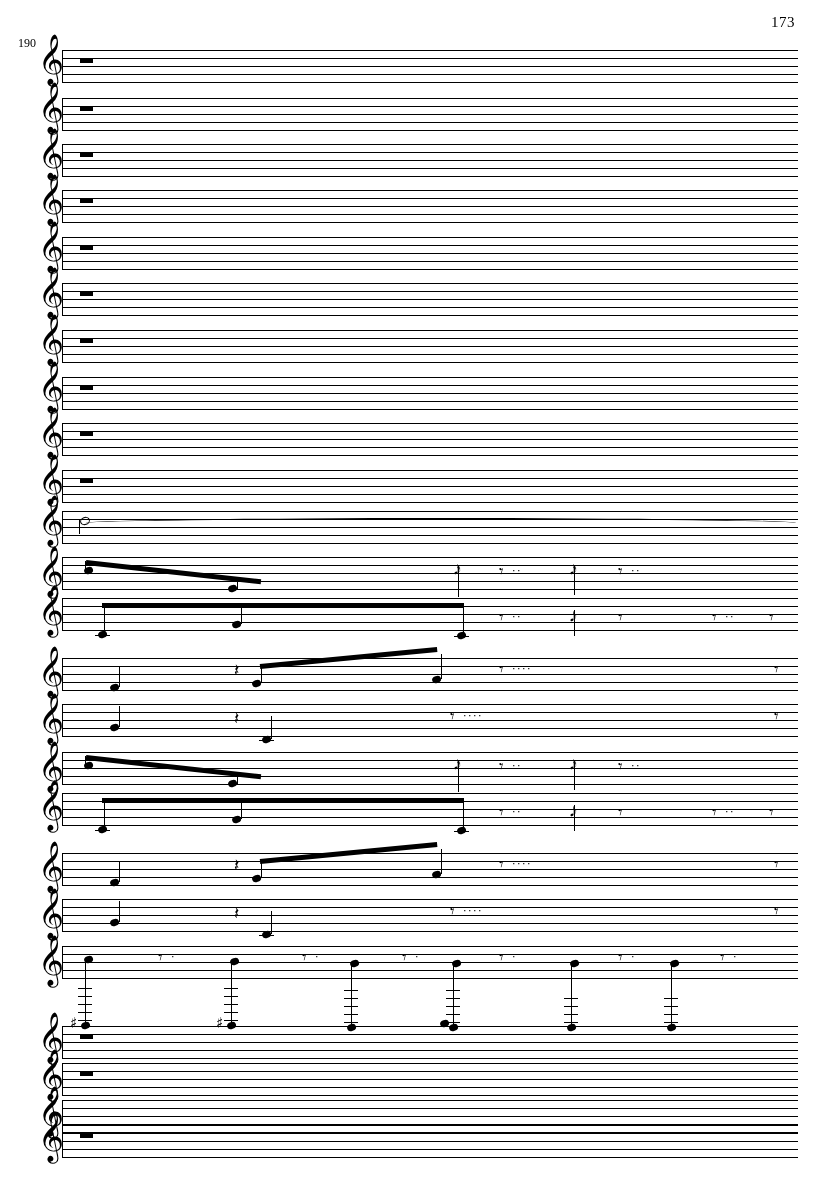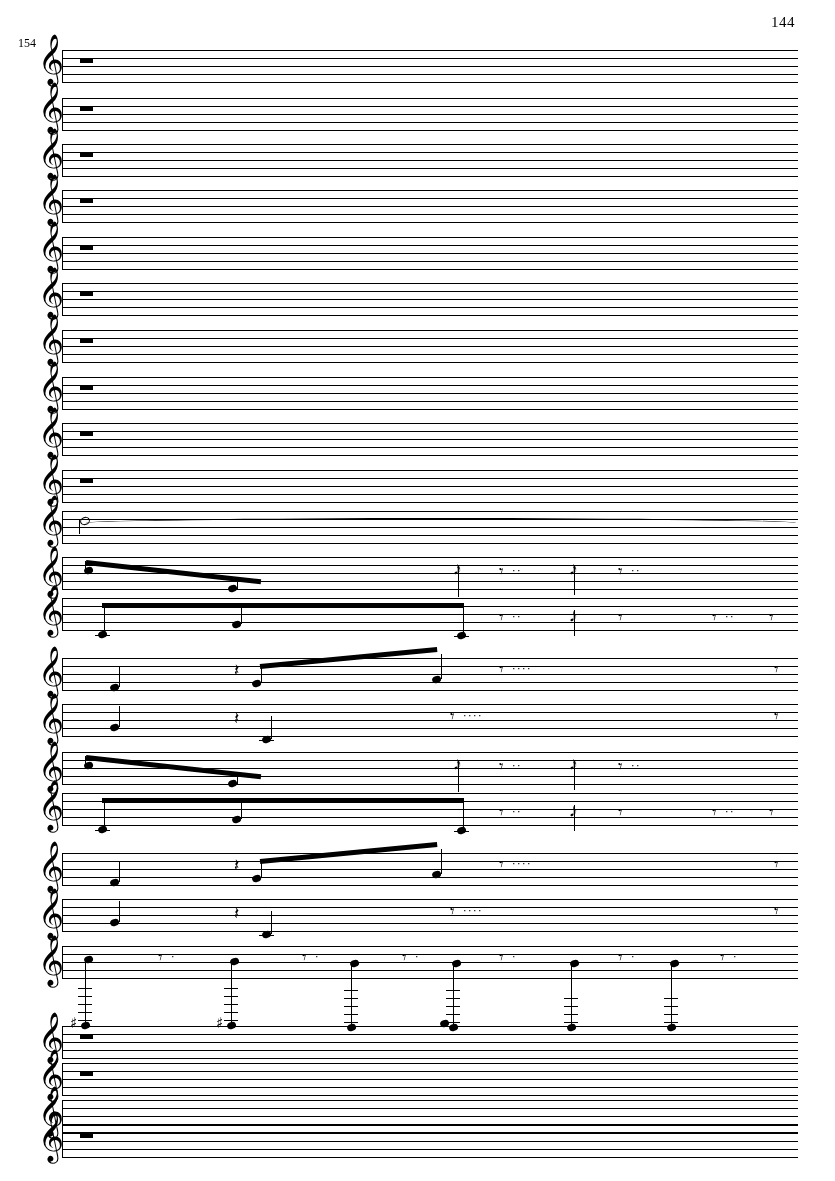--- a/index.html
+++ b/index.html
@@ -145,22 +145,22 @@
     border-top: 1.2px solid #000;
     border-radius: 50%;
     height: 9px;
   }
 </style>
 </head>
 <body>
 
 <div id="page">
 
-  <div class="page-number">144</div>
-  <div class="measure-number">154</div>
+  <div class="page-number">173</div>
+  <div class="measure-number">190</div>
 
   <div class="staff" style="top:50px;">
     <div class="line"></div>
     <div class="line"></div>
     <div class="line"></div>
     <div class="line"></div>
     <div class="line"></div>
     <div class="barline"></div>
     <div class="mrest" style="left:18px; top:8px;"></div>
   </div>

